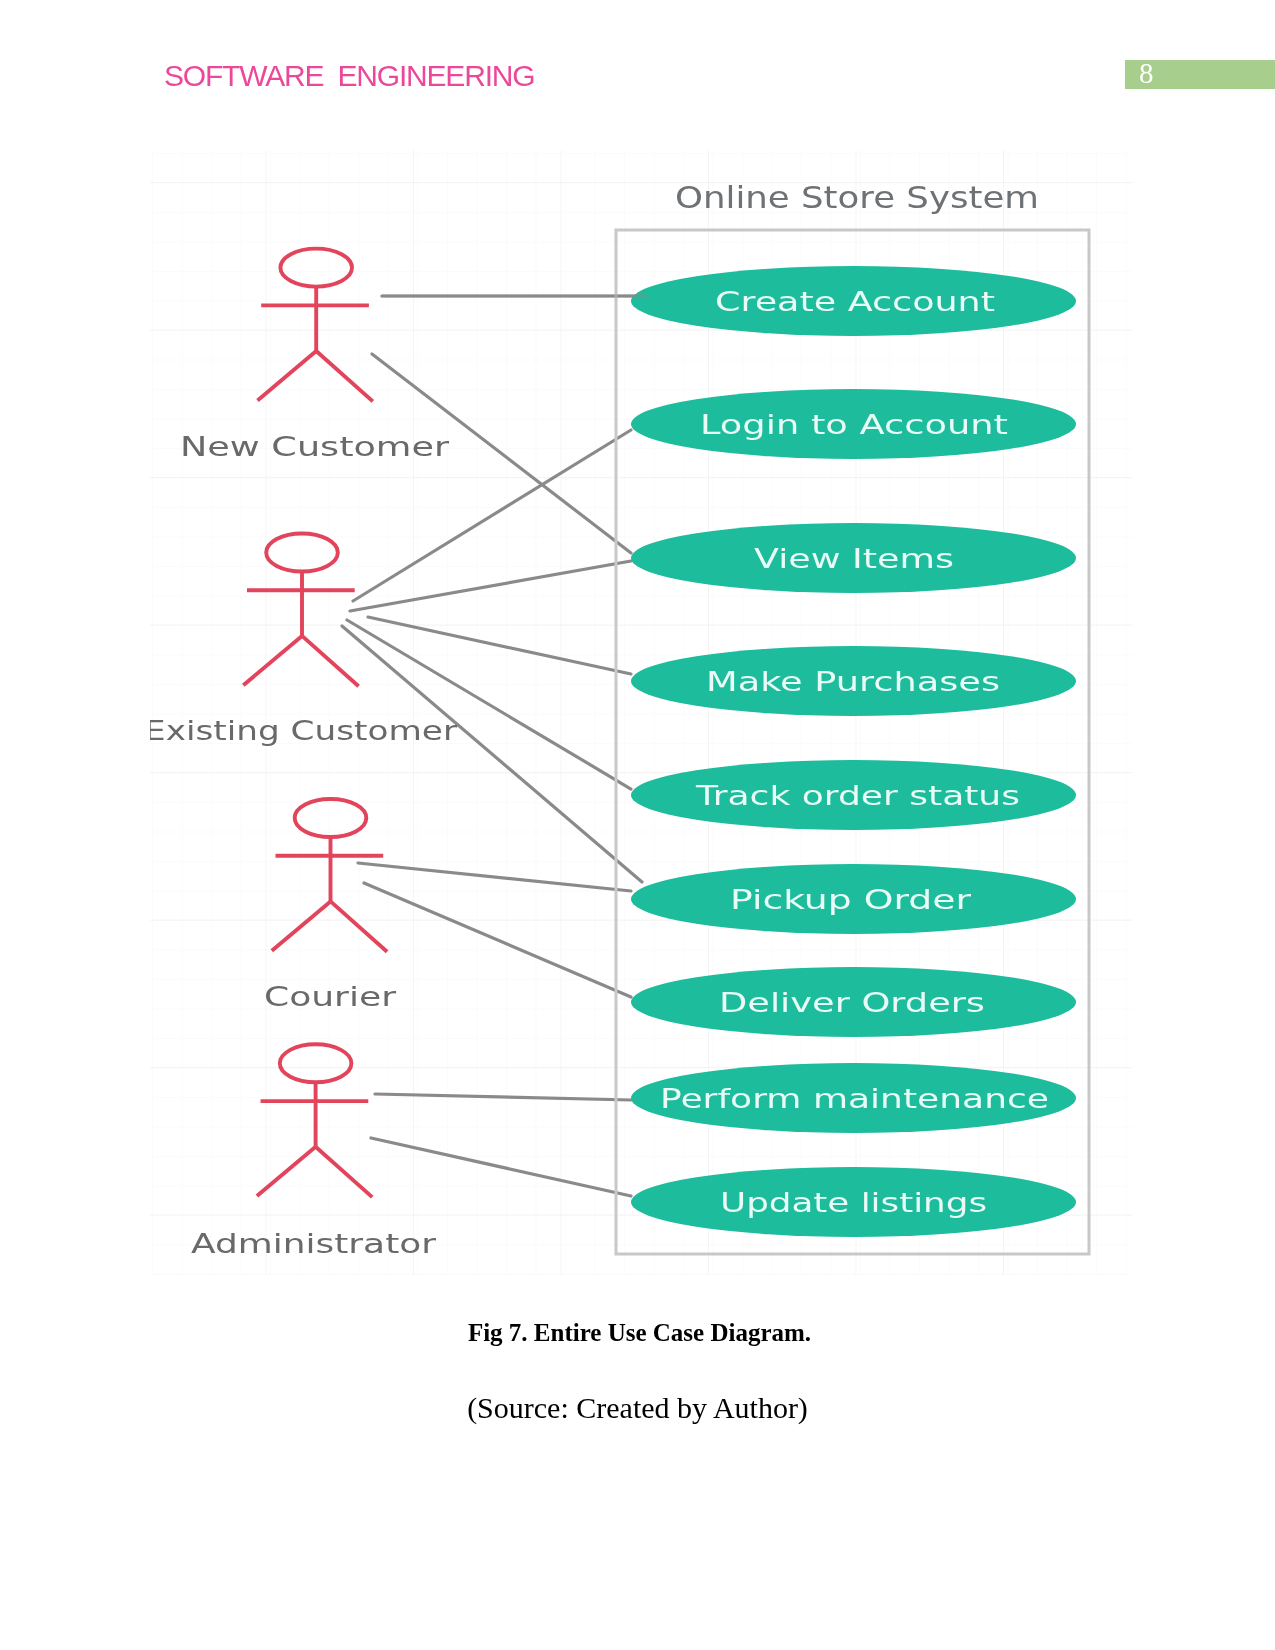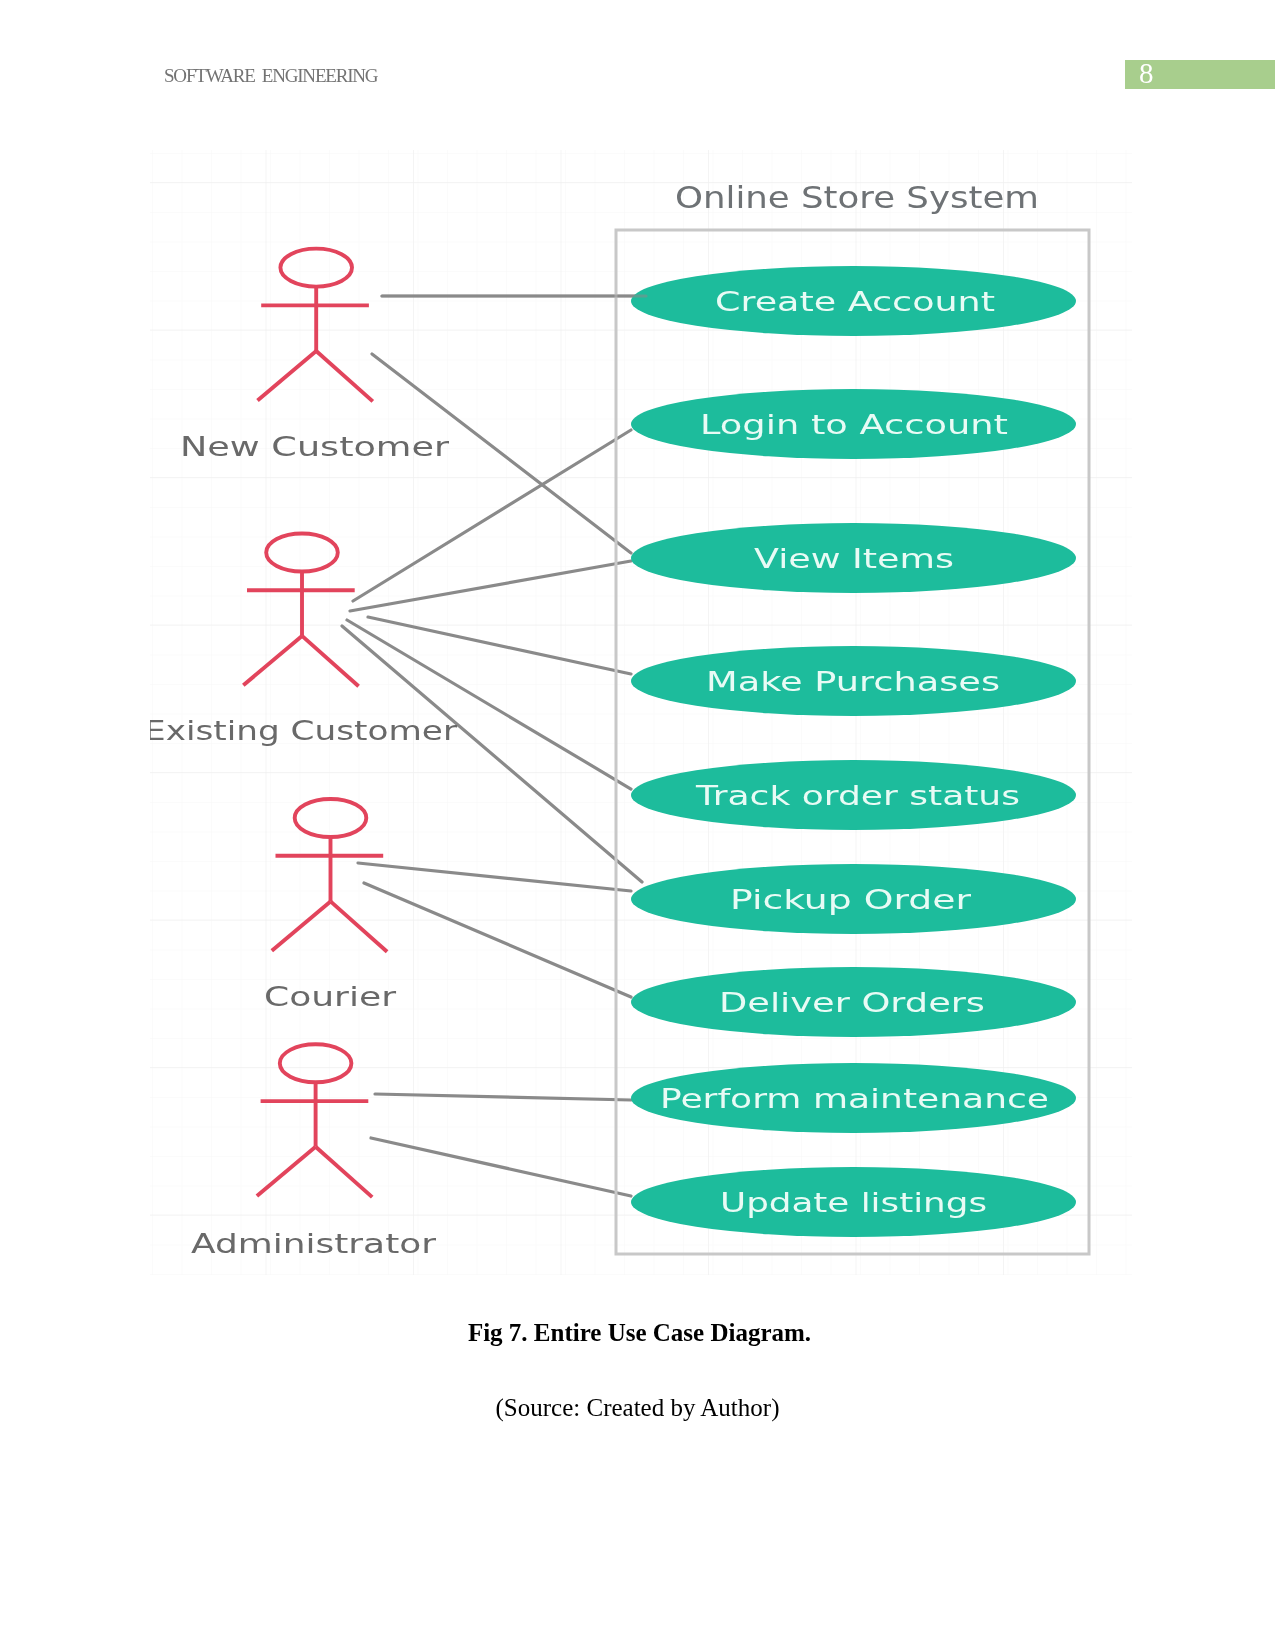--- a/index.html
+++ b/index.html
@@ -1,29 +1,29 @@
 <!DOCTYPE html>
 <html><head>
 <meta charset="utf-8">
 <title>Software Engineering - Use Case Diagram</title>
 <style>
   html,body{margin:0;padding:0;}
   body{width:1275px;height:1650px;background:#ffffff;font-family:"Liberation Serif",serif;position:relative;overflow:hidden;}
   .page{position:absolute;inset:0;}
   
   #doc-header{position:absolute;left:0;top:0;width:1275px;height:120px;}
-  #header-title{position:absolute;left:164px;top:62px;font-family:Liberation Serif, serif;font-size:19px;line-height:27px;color:#737373;letter-spacing:-1.2px;white-space:pre;}
+  #header-title{position:absolute;left:164px;top:62px;font-family:Liberation Sans, sans-serif;font-size:30px;line-height:27px;color:#ec4899;letter-spacing:-1.2px;white-space:pre;}
   #page-number-band{position:absolute;left:1125px;top:60px;width:150px;height:29px;background:#a8ce8d;}
   #page-number{position:absolute;left:1139px;top:59px;width:30px;height:29px;line-height:29px;font-family:"Liberation Serif",serif;font-size:29px;color:#ffffff;text-align:left;}
   
   #diagram{position:absolute;left:142px;top:146px;width:990px;height:1129px;}
   #diagram svg{display:block;}
   
   #fig-caption{position:absolute;left:2px;top:1319px;width:1275px;text-align:center;font-family:"Liberation Serif",serif;font-weight:bold;font-size:25px;line-height:28px;color:#000;}
-  #fig-source{position:absolute;left:0;top:1394px;width:1275px;text-align:center;font-family:"Liberation Serif",serif;font-size:25px;line-height:28px;color:#000;}
+  #fig-source{position:absolute;left:0;top:1394px;width:1275px;text-align:center;font-family:"Liberation Serif",serif;font-size:30px;line-height:28px;color:#000;}
 </style>
 </head>
 <body>
 
 <div class="page">
 
   <div id="doc-header">
     <div id="header-title">SOFTWARE  ENGINEERING</div>
     <div id="page-number-band"></div>
     <div id="page-number">8</div>

